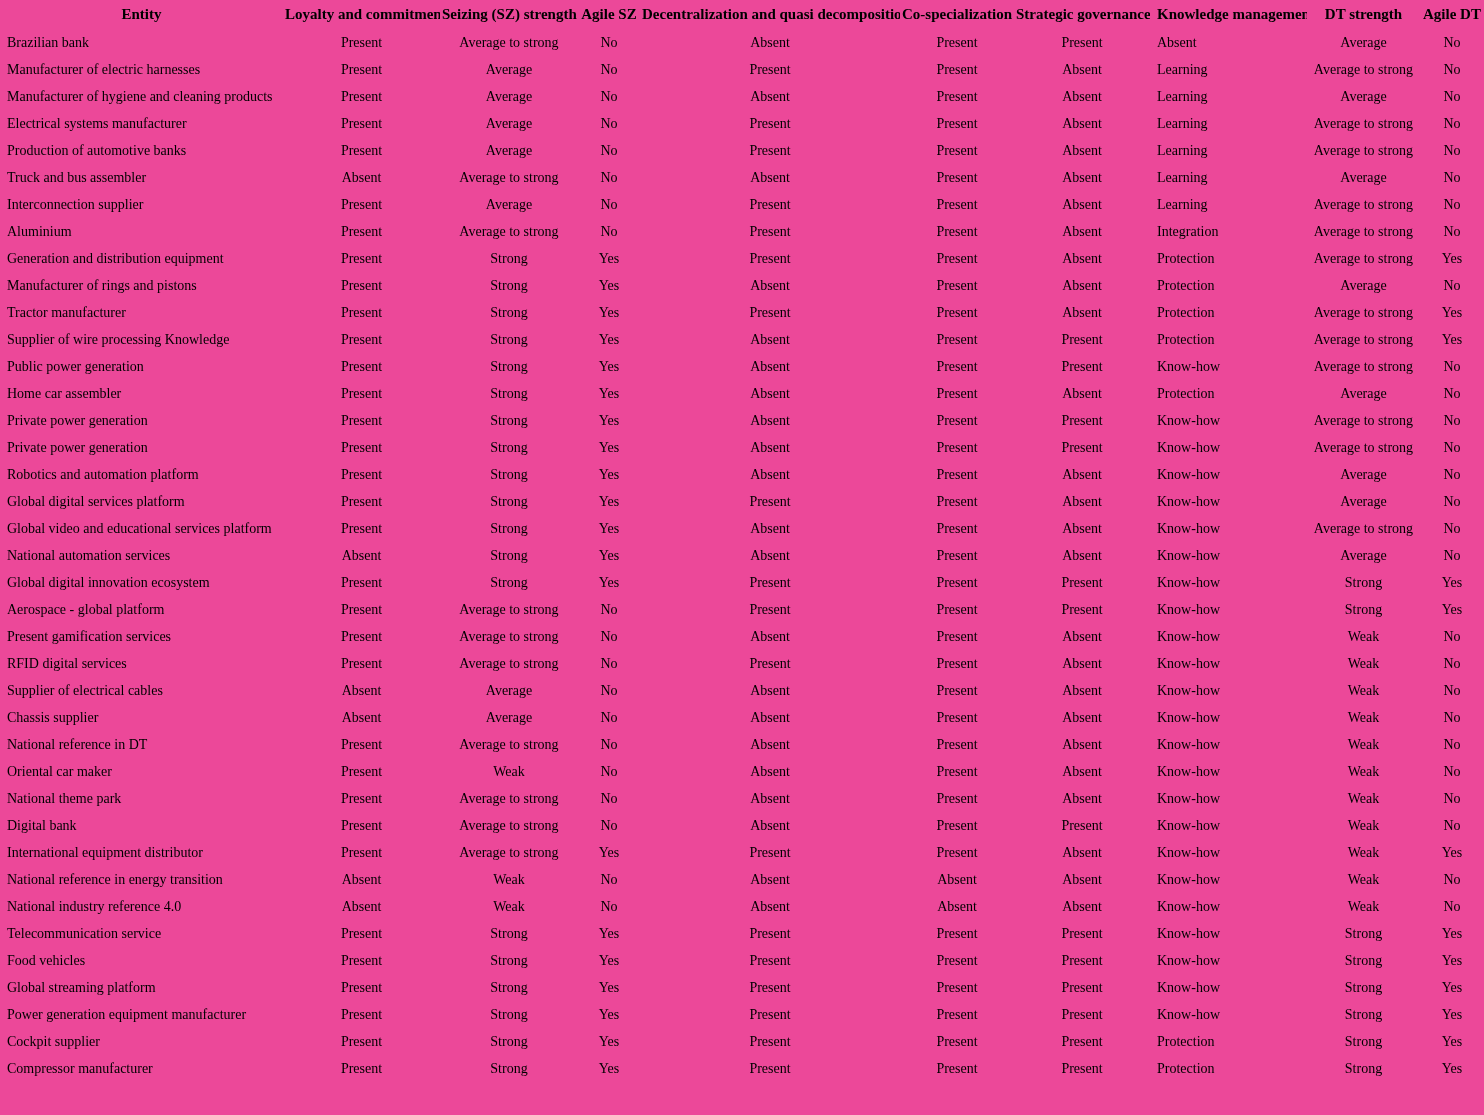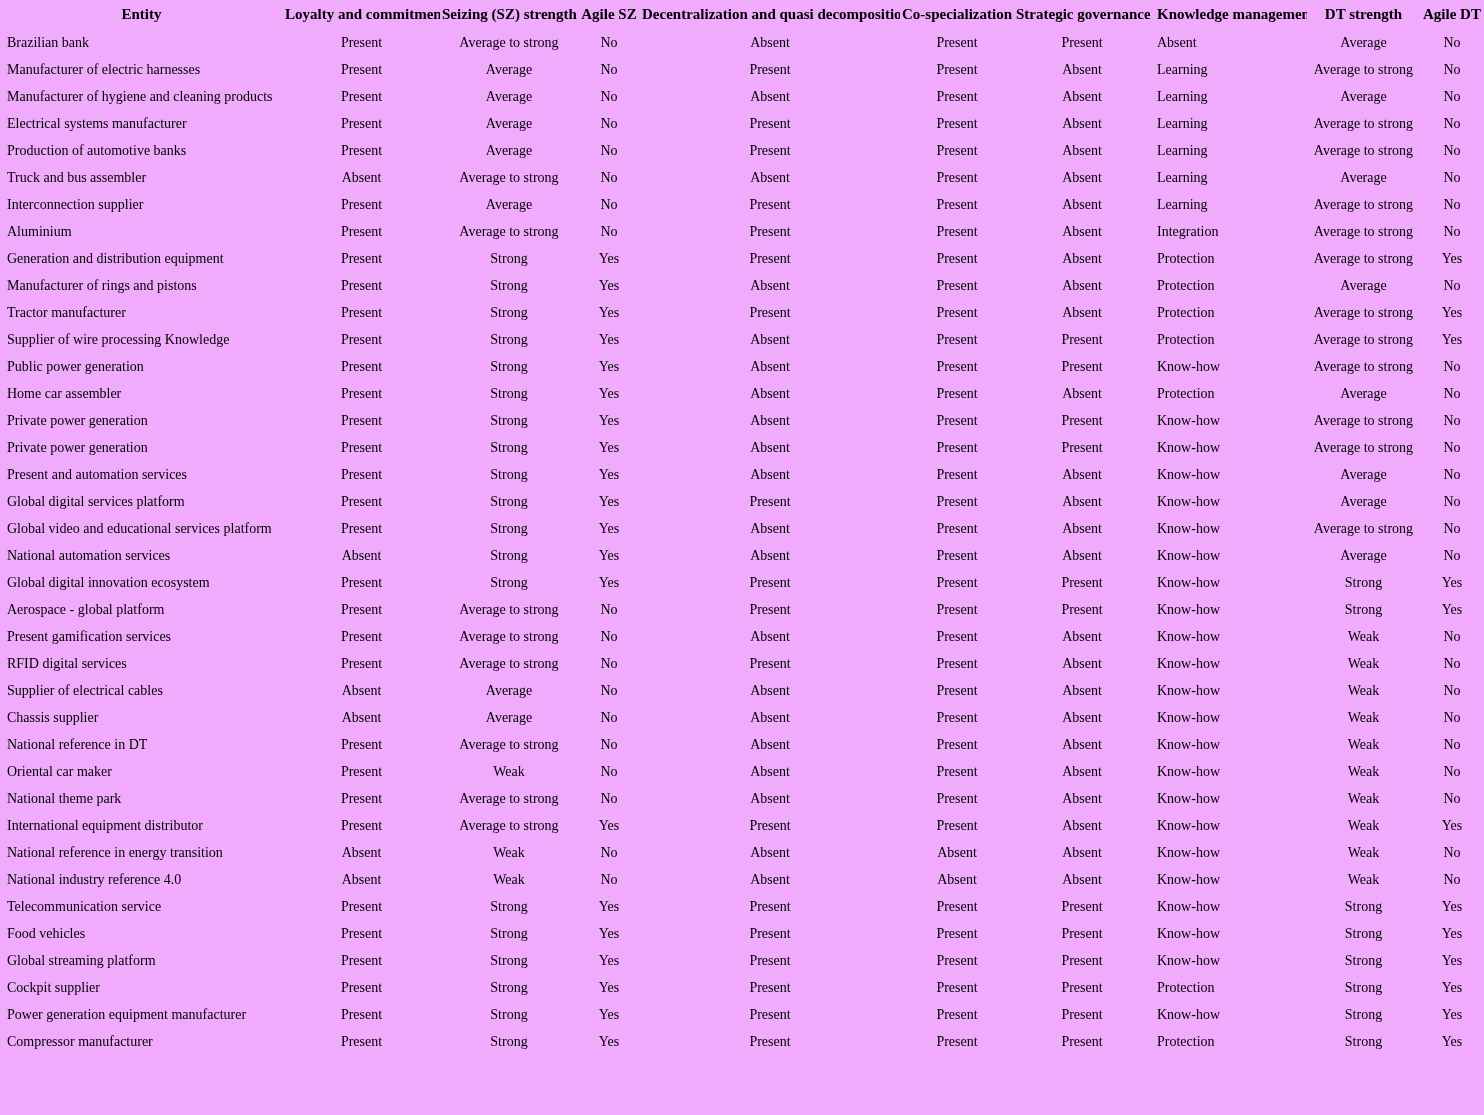--- a/index.html
+++ b/index.html
@@ -5,21 +5,21 @@
   html, body {
     margin: 0;
     padding: 0;
     background: #ffffff;
     color: #000000;
     font-family: "Liberation Serif", "DejaVu Serif", serif;
   }
   .page {
     width: 1484px;
     height: 1115px;
-    background: #f0abfc;
+    background: #ec4899;
     overflow: hidden;
   }
   table.data-table {
     border-collapse: collapse;
     table-layout: fixed;
     width: 1484px;
   }
   table.data-table th,
   table.data-table td {
     font-size: 14px;
@@ -262,21 +262,21 @@
           <td>Strong</td>
           <td>Yes</td>
           <td>Absent</td>
           <td>Present</td>
           <td>Present</td>
           <td class="left-col">Know-how</td>
           <td>Average to strong</td>
           <td>No</td>
         </tr>
         <tr>
-          <td class="left-col">Present and automation services</td>
+          <td class="left-col">Robotics and automation platform</td>
           <td>Present</td>
           <td>Strong</td>
           <td>Yes</td>
           <td>Absent</td>
           <td>Present</td>
           <td>Absent</td>
           <td class="left-col">Know-how</td>
           <td>Average</td>
           <td>No</td>
         </tr>
@@ -418,20 +418,32 @@
           <td>Average to strong</td>
           <td>No</td>
           <td>Absent</td>
           <td>Present</td>
           <td>Absent</td>
           <td class="left-col">Know-how</td>
           <td>Weak</td>
           <td>No</td>
         </tr>
         <tr>
+          <td class="left-col">Digital bank</td>
+          <td>Present</td>
+          <td>Average to strong</td>
+          <td>No</td>
+          <td>Absent</td>
+          <td>Present</td>
+          <td>Present</td>
+          <td class="left-col">Know-how</td>
+          <td>Weak</td>
+          <td>No</td>
+        </tr>
+        <tr>
           <td class="left-col">International equipment distributor</td>
           <td>Present</td>
           <td>Average to strong</td>
           <td>Yes</td>
           <td>Present</td>
           <td>Present</td>
           <td>Absent</td>
           <td class="left-col">Know-how</td>
           <td>Weak</td>
           <td>Yes</td>
@@ -490,40 +502,40 @@
           <td>Strong</td>
           <td>Yes</td>
           <td>Present</td>
           <td>Present</td>
           <td>Present</td>
           <td class="left-col">Know-how</td>
           <td>Strong</td>
           <td>Yes</td>
         </tr>
         <tr>
+          <td class="left-col">Power generation equipment manufacturer</td>
+          <td>Present</td>
+          <td>Strong</td>
+          <td>Yes</td>
+          <td>Present</td>
+          <td>Present</td>
+          <td>Present</td>
+          <td class="left-col">Know-how</td>
+          <td>Strong</td>
+          <td>Yes</td>
+        </tr>
+        <tr>
           <td class="left-col">Cockpit supplier</td>
           <td>Present</td>
           <td>Strong</td>
           <td>Yes</td>
           <td>Present</td>
           <td>Present</td>
           <td>Present</td>
           <td class="left-col">Protection</td>
-          <td>Strong</td>
-          <td>Yes</td>
-        </tr>
-        <tr>
-          <td class="left-col">Power generation equipment manufacturer</td>
-          <td>Present</td>
-          <td>Strong</td>
-          <td>Yes</td>
-          <td>Present</td>
-          <td>Present</td>
-          <td>Present</td>
-          <td class="left-col">Know-how</td>
           <td>Strong</td>
           <td>Yes</td>
         </tr>
         <tr>
           <td class="left-col">Compressor manufacturer</td>
           <td>Present</td>
           <td>Strong</td>
           <td>Yes</td>
           <td>Present</td>
           <td>Present</td>

